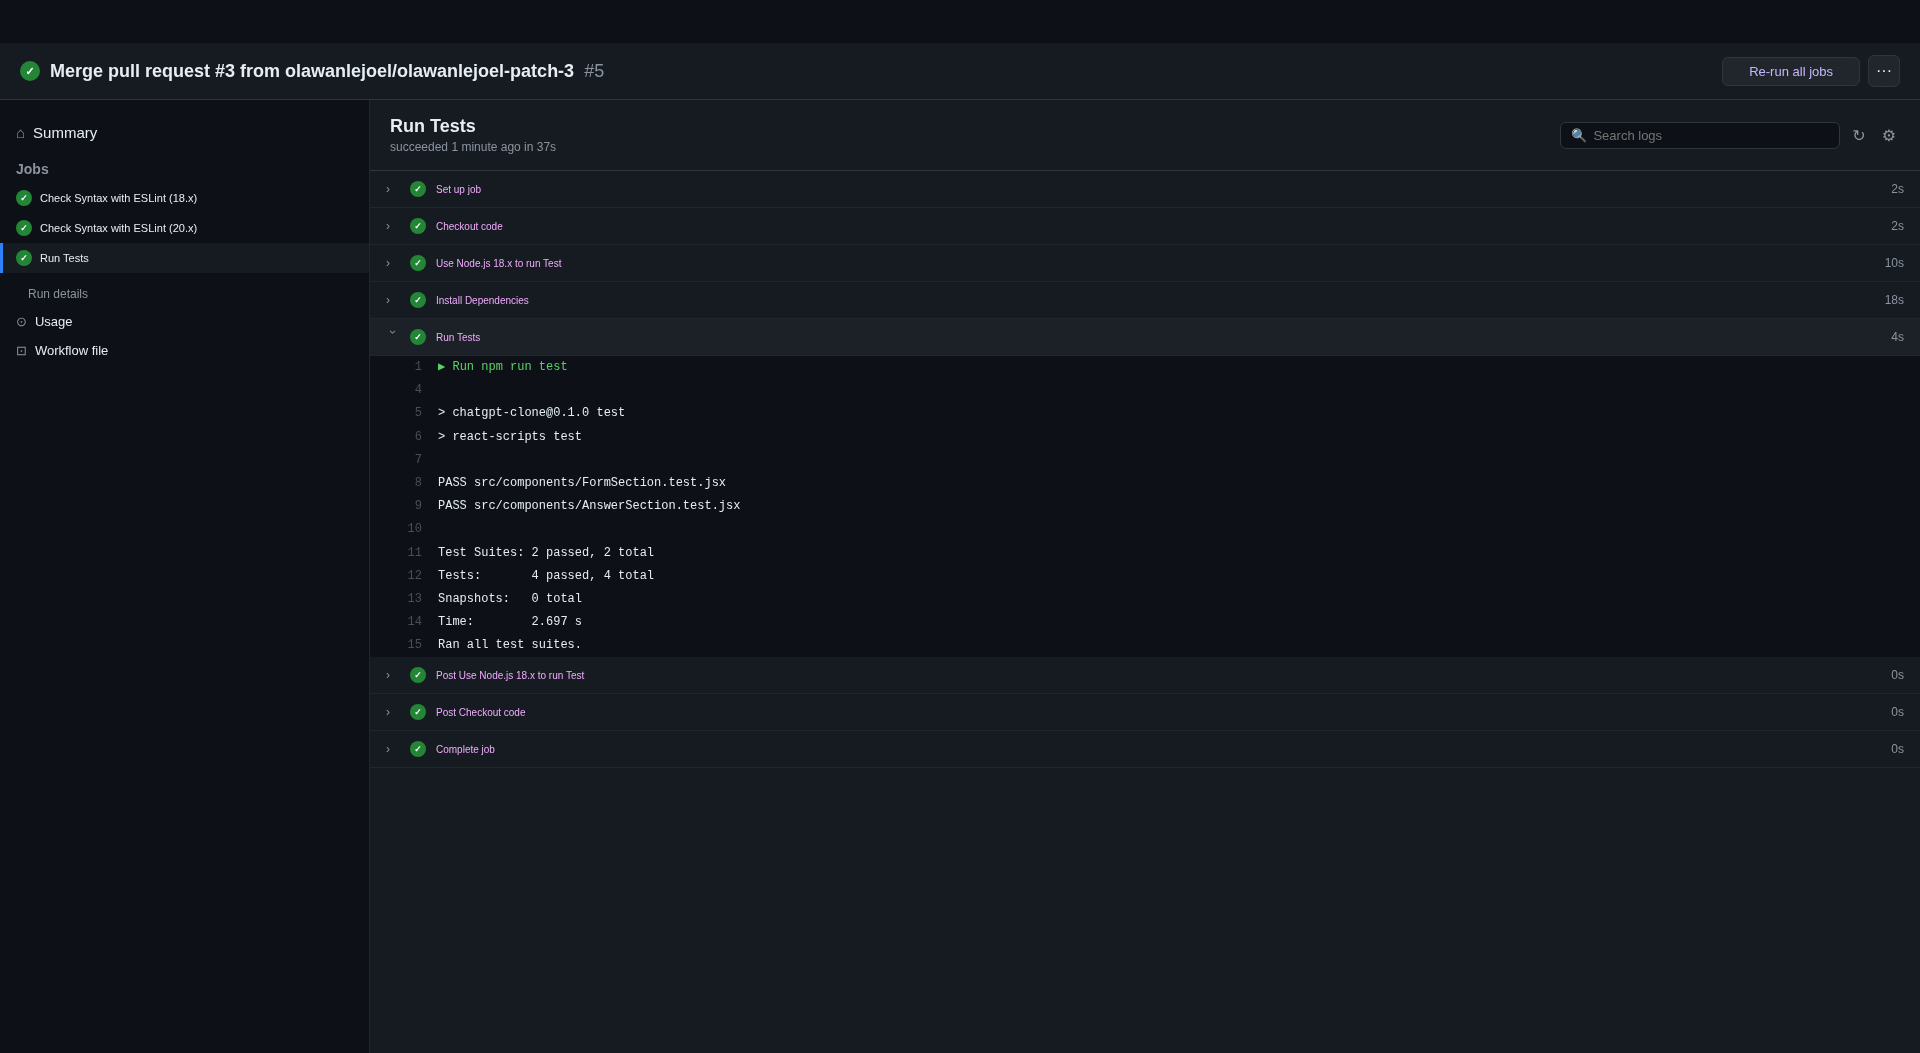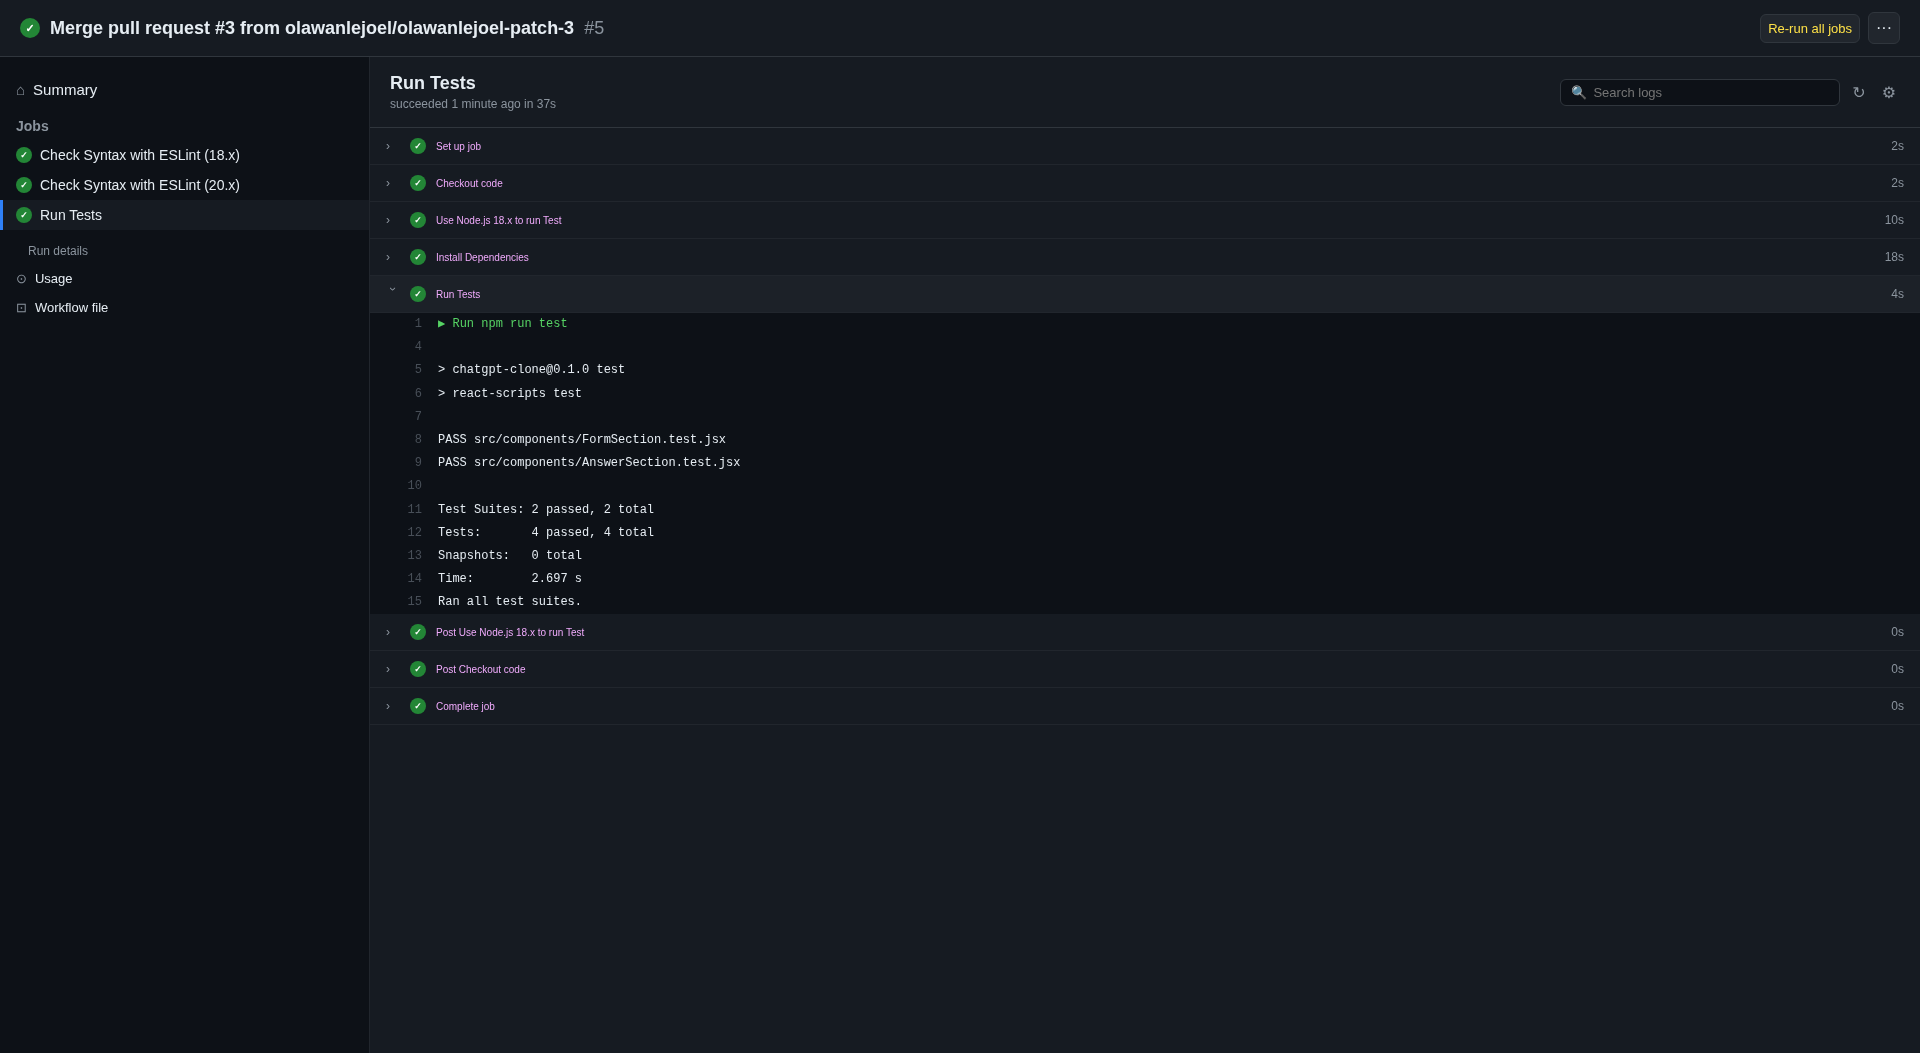--- a/index.html
+++ b/index.html
@@ -12,20 +12,21 @@
       overflow: hidden;
     }
 
     .top-bar {
       display: flex;
       align-items: center;
       justify-content: space-between;
       padding: 12px 20px;
       background: #161b22;
       border-bottom: 1px solid #30363d;
+      margin-top: 43px;
     }
 
     .top-bar-left {
       display: flex;
       align-items: center;
       gap: 10px;
     }
 
     .success-icon {
       width: 20px; height: 20px;
@@ -54,22 +55,22 @@
 
     .top-bar-right {
       display: flex;
       align-items: center;
       gap: 8px;
     }
 
     .rerun-btn {
       background: #21262d;
       border: 1px solid #30363d;
-      color: #fde047;
-      padding: 6px 7px;
+      color: #c4b5fd;
+      padding: 6px 26px;
       border-radius: 6px;
       cursor: pointer;
       font-size: 13px;
     }
 
     .more-btn {
       background: #21262d;
       border: 1px solid #30363d;
       color: #e6edf3;
       width: 32px; height: 32px;
@@ -116,21 +117,21 @@
       text-transform: none;
     }
 
     .sidebar-job {
       display: flex;
       align-items: center;
       gap: 8px;
       padding: 7px 16px;
       cursor: pointer;
       color: #e6edf3;
-      font-size: 14px;
+      font-size: 11px;
     }
     .sidebar-job.active {
       background: #161b22;
       border-left: 3px solid #2f81f7;
       padding-left: 13px;
     }
 
     .job-success-icon {
       width: 16px; height: 16px;
       background: #238636;

